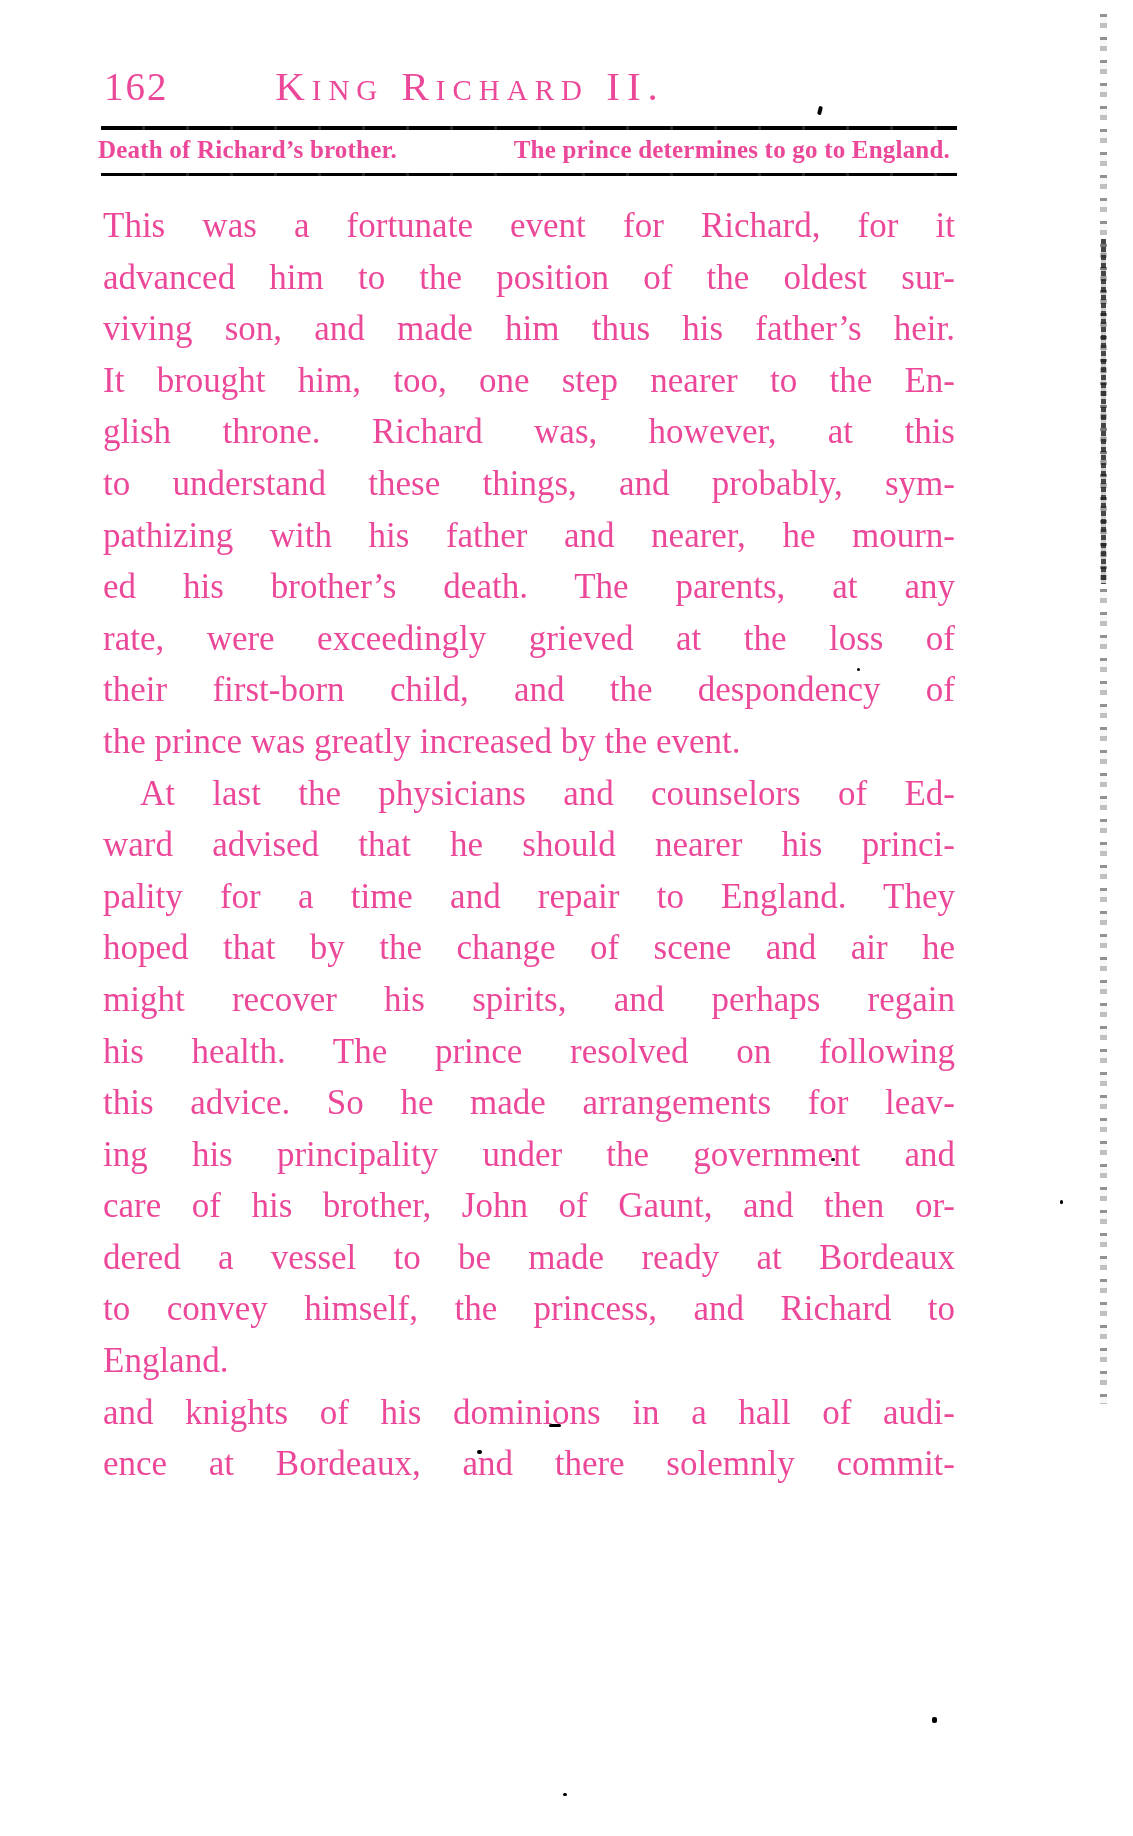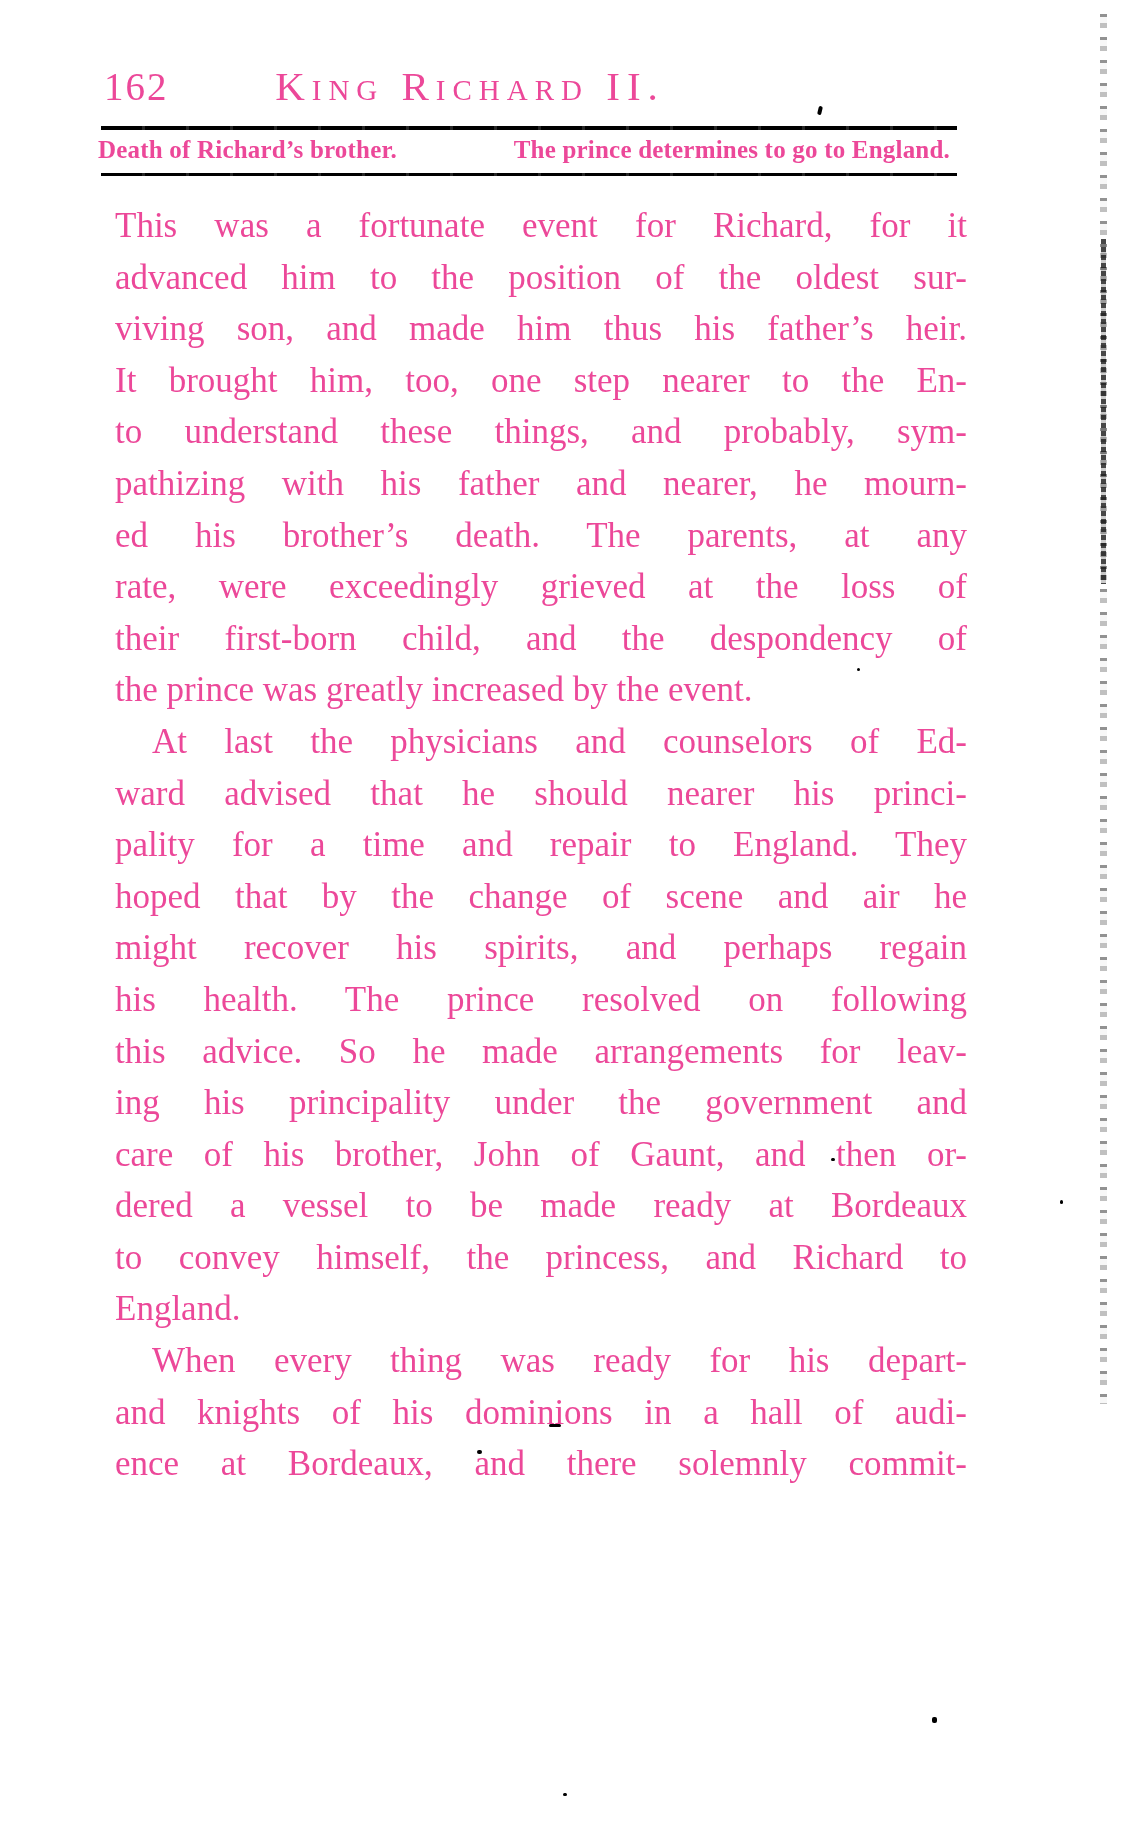--- a/index.html
+++ b/index.html
@@ -39,21 +39,21 @@
   
   .summary-row {
     position:absolute; left:98px; top:122px; width:852px;
     display:flex; justify-content:space-between;
     font-size:25px; font-weight:bold;
     letter-spacing:0.2px;
   }
 
   
   .body-text {
-    position:absolute; left:115px; top:186px; width:852px;
+    position:absolute; left:103px; top:186px; width:852px;
     font-size:35px; line-height:51.6px;
   }
   .line {
     height:51.6px; overflow:hidden;
     text-align:justify;
     text-align-last:justify;
   }
   .line.end    { text-align-last:left; }
   .line.indent { text-indent:37px; }
 
@@ -91,39 +91,39 @@
     <span>The prince determines to go to England.</span>
   </div>
 
   <div class="rule rule-bottom"></div>
 
   <main class="body-text">
     <div class="line">This was a fortunate event for Richard, for it</div>
     <div class="line">advanced him to the position of the oldest sur-</div>
     <div class="line">viving son, and made him thus his father’s heir.</div>
     <div class="line">It brought him, too, one step nearer to the En-</div>
+    <div class="line">glish throne.  Richard was, however, at this</div>
     <div class="line">to understand these things, and probably, sym-</div>
     <div class="line">pathizing with his father and nearer, he mourn-</div>
     <div class="line">ed his brother’s death.  The parents, at any</div>
     <div class="line">rate, were exceedingly grieved at the loss of</div>
     <div class="line">their first-born child, and the despondency of</div>
     <div class="line end">the prince was greatly increased by the event.</div>
     <div class="line indent">At last the physicians and counselors of Ed-</div>
     <div class="line">ward advised that he should nearer his princi-</div>
     <div class="line">pality for a time and repair to England.  They</div>
     <div class="line">hoped that by the change of scene and air he</div>
     <div class="line">might recover his spirits, and perhaps regain</div>
     <div class="line">his health.  The prince resolved on following</div>
     <div class="line">this advice.  So he made arrangements for leav-</div>
     <div class="line">ing his principality under the government and</div>
     <div class="line">care of his brother, John of Gaunt, and then or-</div>
     <div class="line">dered a vessel to be made ready at Bordeaux</div>
     <div class="line">to convey himself, the princess, and Richard to</div>
     <div class="line end">England.</div>
-    <div class="line indent">When every thing was ready for his depart-</div>
     <div class="line">and knights of his dominions in a hall of audi-</div>
     <div class="line">ence at Bordeaux, and there solemnly commit-</div>
   </main>
 
   <div class="scan-streak"></div>
   <div class="scan-streak-dark"></div>
   <div class="speck" style="left:818px; top:92px;  width:4px;  height:9px; transform:rotate(14deg);"></div>
   <div class="speck" style="left:549px; top:1410px; width:12px; height:3px;"></div>
   <div class="speck" style="left:477px; top:1436px; width:5px;  height:4px;"></div>
   <div class="speck" style="left:831px; top:1144px; width:4px;  height:3px;"></div>

